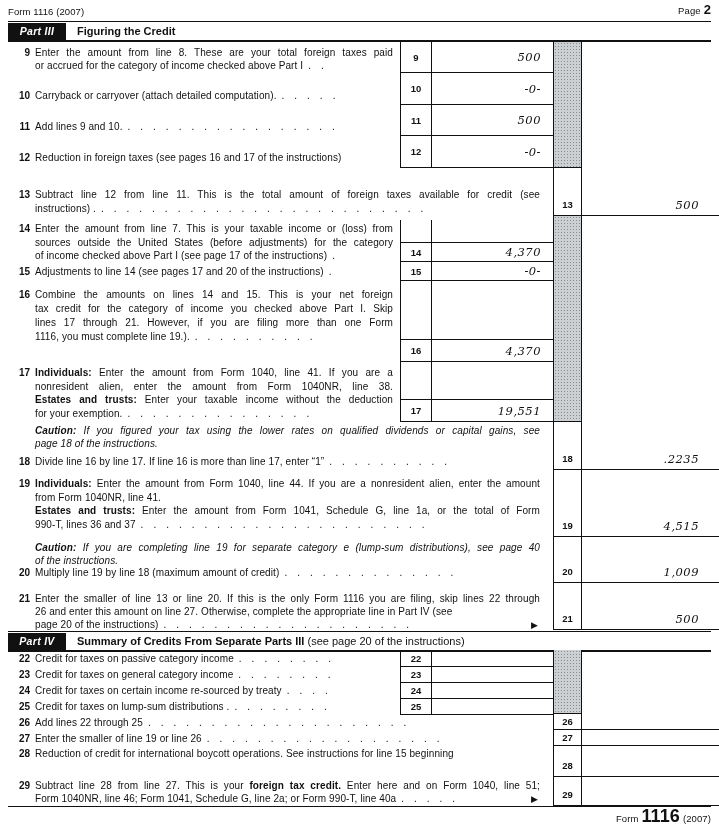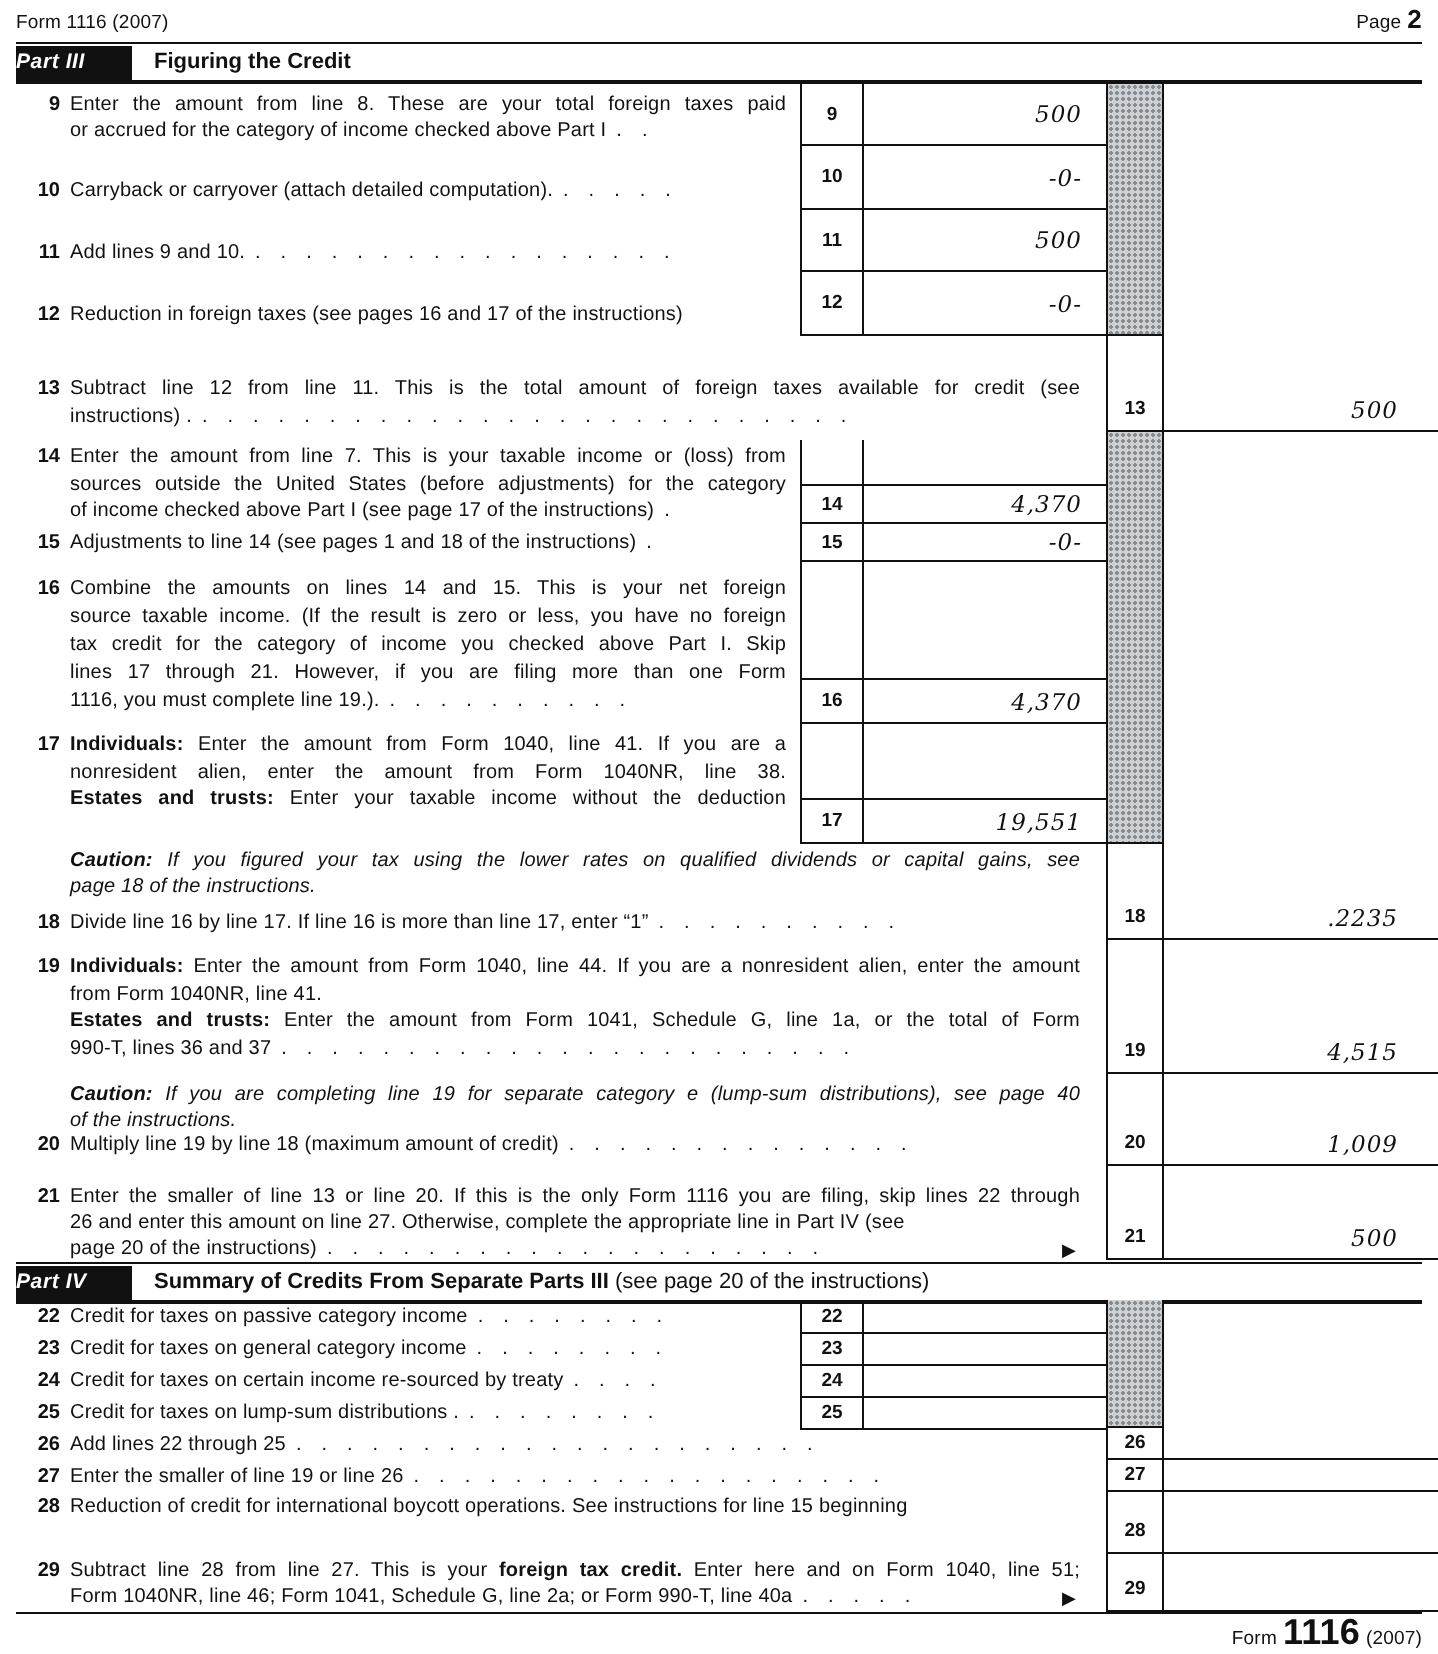--- a/index.html
+++ b/index.html
@@ -9,21 +9,21 @@
   .w358{width:358px}.w505{width:505px}
   .nw{white-space:nowrap;overflow:hidden}
   .j{text-align:justify;text-align-last:justify}
   .lh135{line-height:13.5px}.lh14{line-height:14px}
   .ln{position:absolute;left:10px;width:20px;text-align:right;font-weight:700;font-size:10px;line-height:13px}
   .b{font-weight:700}
   .it{font-style:italic}
   .dots{letter-spacing:10px;margin-left:5px}
   .hr{position:absolute;left:8px;width:703px;border-top:1px solid #111}
   .partbar{position:absolute;left:8px;width:703px;height:17px;border-bottom:2px solid #111;display:flex;align-items:stretch;background:#fff}
-  .plabel{background:#111;color:#fff;font-weight:700;font-size:10.5px;width:58px;text-align:left;line-height:17px;letter-spacing:.3px;font-style:italic}
+  .plabel{background:#111;color:#fff;font-weight:700;font-size:10.5px;width:58px;text-align:center;line-height:17px;letter-spacing:.3px;font-style:italic}
   .ptitle{font-weight:700;font-size:11px;line-height:17px;margin-left:11px;white-space:nowrap}
   .pnote{font-weight:400;font-size:11px}
   .mbox{position:absolute;left:400px;width:153px;border-left:1px solid #111;box-sizing:border-box;display:flex;flex-direction:column}
   .bt{border-top:1px solid #111}
   .mrow{display:flex;border-bottom:1px solid #111;box-sizing:border-box}
   .mn{width:31px;border-right:1px solid #111;box-sizing:border-box;text-align:center;font-weight:700;font-size:9.5px;display:flex;align-items:center;justify-content:center}
   .mv{flex:1;display:flex;align-items:center;justify-content:flex-end;padding-right:12px}
   .val{font-family:"DejaVu Serif",serif;font-style:italic;font-size:11.5px;letter-spacing:.5px}
   .shade{position:absolute;left:553px;width:29px;box-sizing:border-box;border-left:1px solid #111;border-right:1px solid #111;border-bottom:1px solid #111;
          background-color:#ccd0d3;background-image:radial-gradient(#878c90 .8px,transparent .9px);background-size:3px 3px}
@@ -82,32 +82,32 @@
   <div class="tx nw" style="left:35px;top:151px;width:360px"><span>Reduction in foreign taxes (see pages 16 and 17 of the instructions)</span></div>
   <div class="tx w505 lh135" style="left:35px;top:188px">
     <div class="j">Subtract line 12 from line 11. This is the total amount of foreign taxes available for credit (see</div>
     <div class="nw"><span>instructions) .</span><span class="dots">..........................</span></div>
   </div>
   <div class="tx w358 lh135" style="left:35px;top:222px">
     <div class="j">Enter the amount from line 7. This is your taxable income or (loss) from</div>
     <div class="j">sources outside the United States (before adjustments) for the category</div>
     <div class="nw"><span>of income checked above Part I (see page 17 of the instructions)</span><span class="dots">.</span></div>
   </div>
-  <div class="tx nw" style="left:35px;top:265px;width:360px"><span>Adjustments to line 14 (see pages 1 and 18 of the instructions)</span><span class="dots">.</span></div>
+  <div class="tx nw" style="left:35px;top:265px;width:360px"><span>Adjustments to line 14 (see pages 17 and 20 of the instructions)</span><span class="dots">.</span></div>
   <div class="tx w358 lh14" style="left:35px;top:288px">
     <div class="j">Combine the amounts on lines 14 and 15. This is your net foreign</div>
-    <div class="j">source taxable income. (If the result is zero or less, you have no foreign</div>
     <div class="j">tax credit for the category of income you checked above Part I. Skip</div>
     <div class="j">lines 17 through 21. However, if you are filing more than one Form</div>
     <div class="nw"><span>1116, you must complete line 19.).</span><span class="dots">..........</span></div>
   </div>
   <div class="tx w358 lh135" style="left:35px;top:366px">
     <div class="j"><span class="b">Individuals:</span><span> Enter the amount from Form 1040, line 41. If you are a</span></div>
     <div class="j">nonresident alien, enter the amount from Form 1040NR, line 38.</div>
     <div class="j"><span class="b">Estates and trusts:</span><span> Enter your taxable income without the deduction</span></div>
+    <div class="nw"><span>for your exemption.</span><span class="dots">...............</span></div>
   </div>
   <div class="tx w505 it" style="left:35px;top:424px">
     <div class="j"><span class="b">Caution:</span><span> If you figured your tax using the lower rates on qualified dividends or capital gains, see</span></div>
     <div>page 18 of the instructions.</div>
   </div>
   <div class="tx nw" style="left:35px;top:455px;width:505px"><span>Divide line 16 by line 17. If line 16 is more than line 17, enter “1”</span><span class="dots">..........</span></div>
   <div class="tx w505 lh135" style="left:35px;top:477px">
     <div class="j"><span class="b">Individuals:</span><span> Enter the amount from Form 1040, line 44. If you are a nonresident alien, enter the amount</span></div>
     <div>from Form 1040NR, line 41.</div>
   </div>

